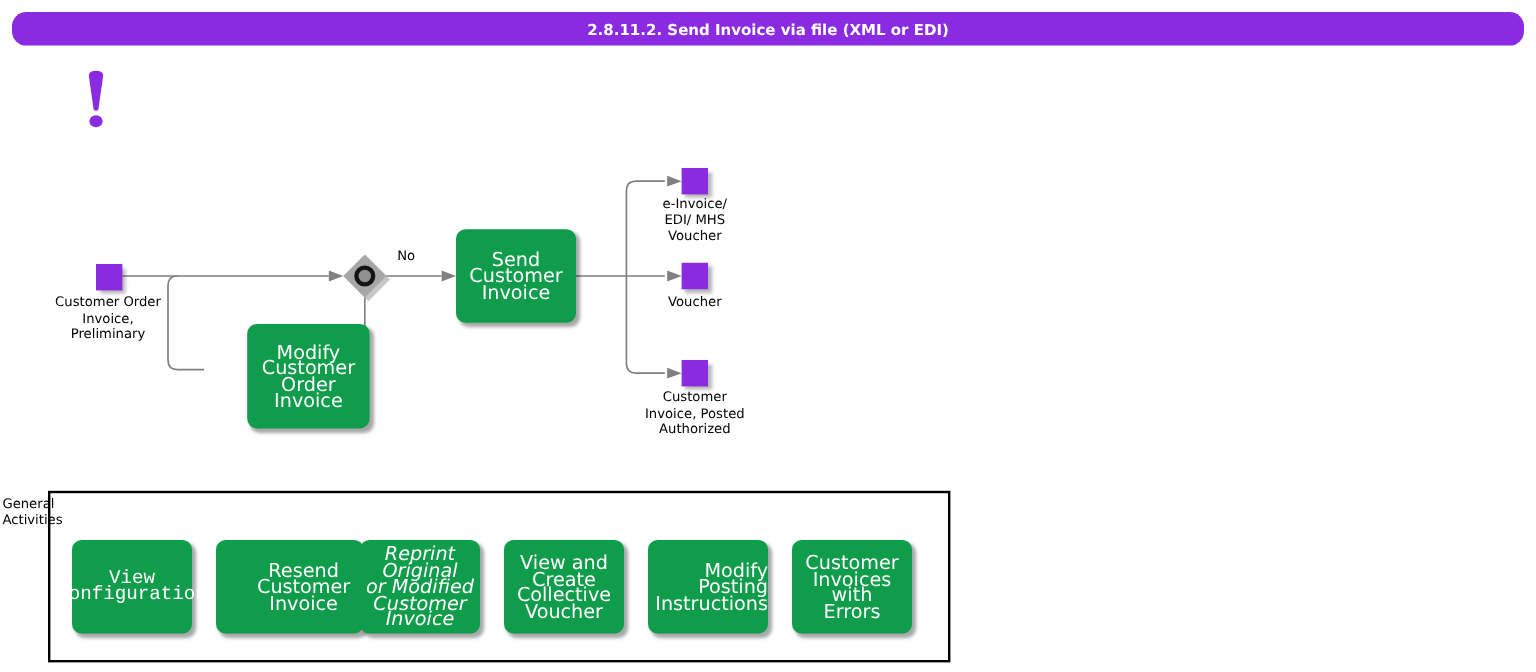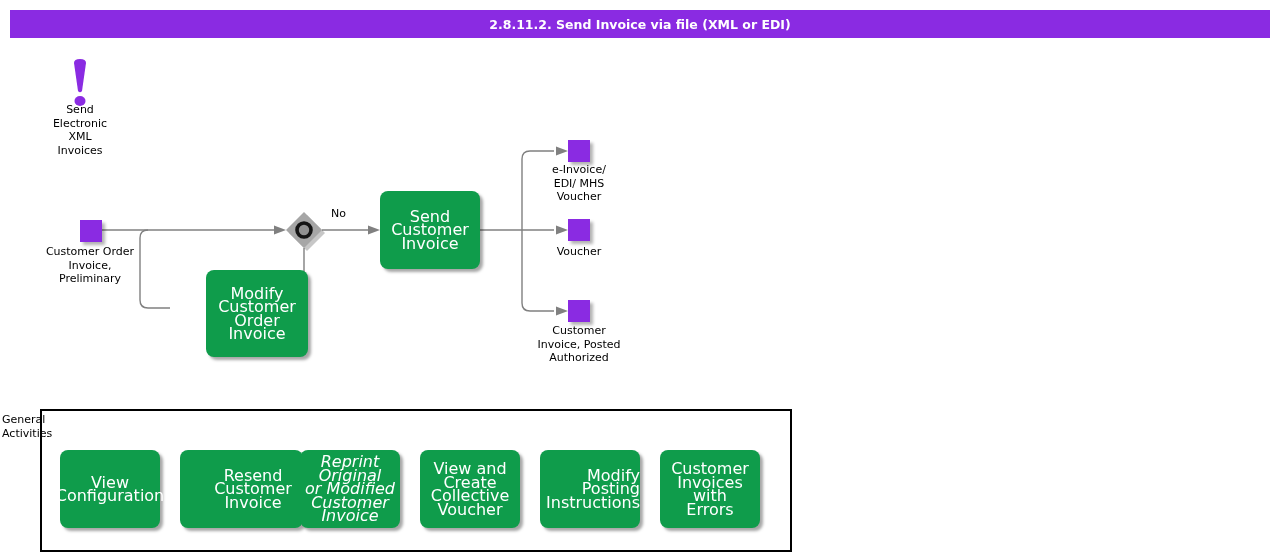--- a/index.html
+++ b/index.html
@@ -1,19 +1,19 @@
 <!DOCTYPE html>
 <html><head>
 <meta charset="utf-8">
 <style>
   html,body{margin:0;padding:0;background:#fff;}
   .canvas{position:relative;width:1280px;height:560px;background:#fff;overflow:hidden;
           font-family:"DejaVu Sans","Liberation Sans",sans-serif;}
   .titlebar{position:absolute;left:10px;top:10px;width:1260px;height:28px;background:#8A2BE2;
-            color:#fff;font-weight:bold;font-size:12.5px;display:flex;align-items:center;justify-content:center;}
+            color:#fff;font-weight:bold;font-size:12.5px;display:flex;align-items:center;justify-content:center;border-radius:12px;}
   .task{position:absolute;background:#0F9C4B;border-radius:8px;color:#fff;font-size:16px;line-height:13.5px;
         display:flex;align-items:center;justify-content:center;text-align:center;
         box-shadow:3px 3px 3px rgba(0,0,0,0.35);white-space:pre-line;cursor:default;}
   .dsquare{position:absolute;width:22px;height:22px;background:#8A2BE2;
            box-shadow:3px 3px 3px rgba(0,0,0,0.3);}
   .lbl{position:absolute;font-size:11px;line-height:13.5px;color:#000;text-align:center;white-space:pre-line;}
   .lbl-left{text-align:left;}
   .lbl-right{text-align:right;}
   .ga-box{position:absolute;left:40px;top:409px;width:748px;height:139px;border:2px solid #000;}
   svg{position:absolute;left:0;top:0;}
@@ -49,24 +49,20 @@
       <polygon points="307,215 325,233 307,251 289,233" fill="#000" opacity="0.22"></polygon>
       <polygon points="304,212 322,230 304,248 286,230" fill="#A6A6A6"></polygon>
       <circle cx="304" cy="230" r="7" fill="#909090" stroke="#141414" stroke-width="3.6"></circle>
     </g>
   </svg>
 
   <svg width="28" height="52" viewBox="0 0 28 52" style="left:66px;top:58px;">
     <path d="M8 5 Q8 1 14 1 Q20 1 20 5 L16 33 Q14 35.5 12 33 Z" fill="#8A2BE2"></path>
     <ellipse cx="14" cy="43" rx="5.5" ry="5" fill="#8A2BE2"></ellipse>
   </svg>
-  <div class="lbl" style="left:30px;top:103px;width:100px;">Send
-Electronic
-XML
-Invoices</div>
 
   <div class="dsquare" style="left:80px;top:220px;"></div>
   <div class="lbl" style="left:34px;top:245px;width:112px;">Customer Order
 Invoice,
 Preliminary</div>
 
   <div class="lbl lbl-right" style="left:300px;top:207px;width:46px;">No</div>
 
   <div class="task" style="left:380px;top:191px;width:100px;height:78px;">Send Customer
 Invoice</div>
@@ -84,21 +80,21 @@
 
   <div class="dsquare" style="left:568px;top:300px;"></div>
   <div class="lbl" style="left:519px;top:324px;width:120px;">Customer
 Invoice, Posted
 Authorized</div>
 
   <div class="ga-box"></div>
   <div class="lbl lbl-left" style="left:2px;top:413px;width:50px;">General
 Activities</div>
 
-  <div class="task" style="left:60px;top:450px;width:100px;height:78px;">View
+  <div class="task" style="left:60px;top:450px;width:100px;height:78px;font-family:Liberation Mono, monospace;">View
 Configuration</div>
   <div class="task" style="left:180px;top:450px;width:100px;height:78px;padding-left:23px;">Resend
 Customer
 Invoice</div>
   <div class="task" style="left:300px;top:450px;width:100px;height:78px;font-style:italic;">Reprint Original
 or Modified
 Customer
 Invoice</div>
   <div class="task" style="left:420px;top:450px;width:100px;height:78px;">View and Create
 Collective

